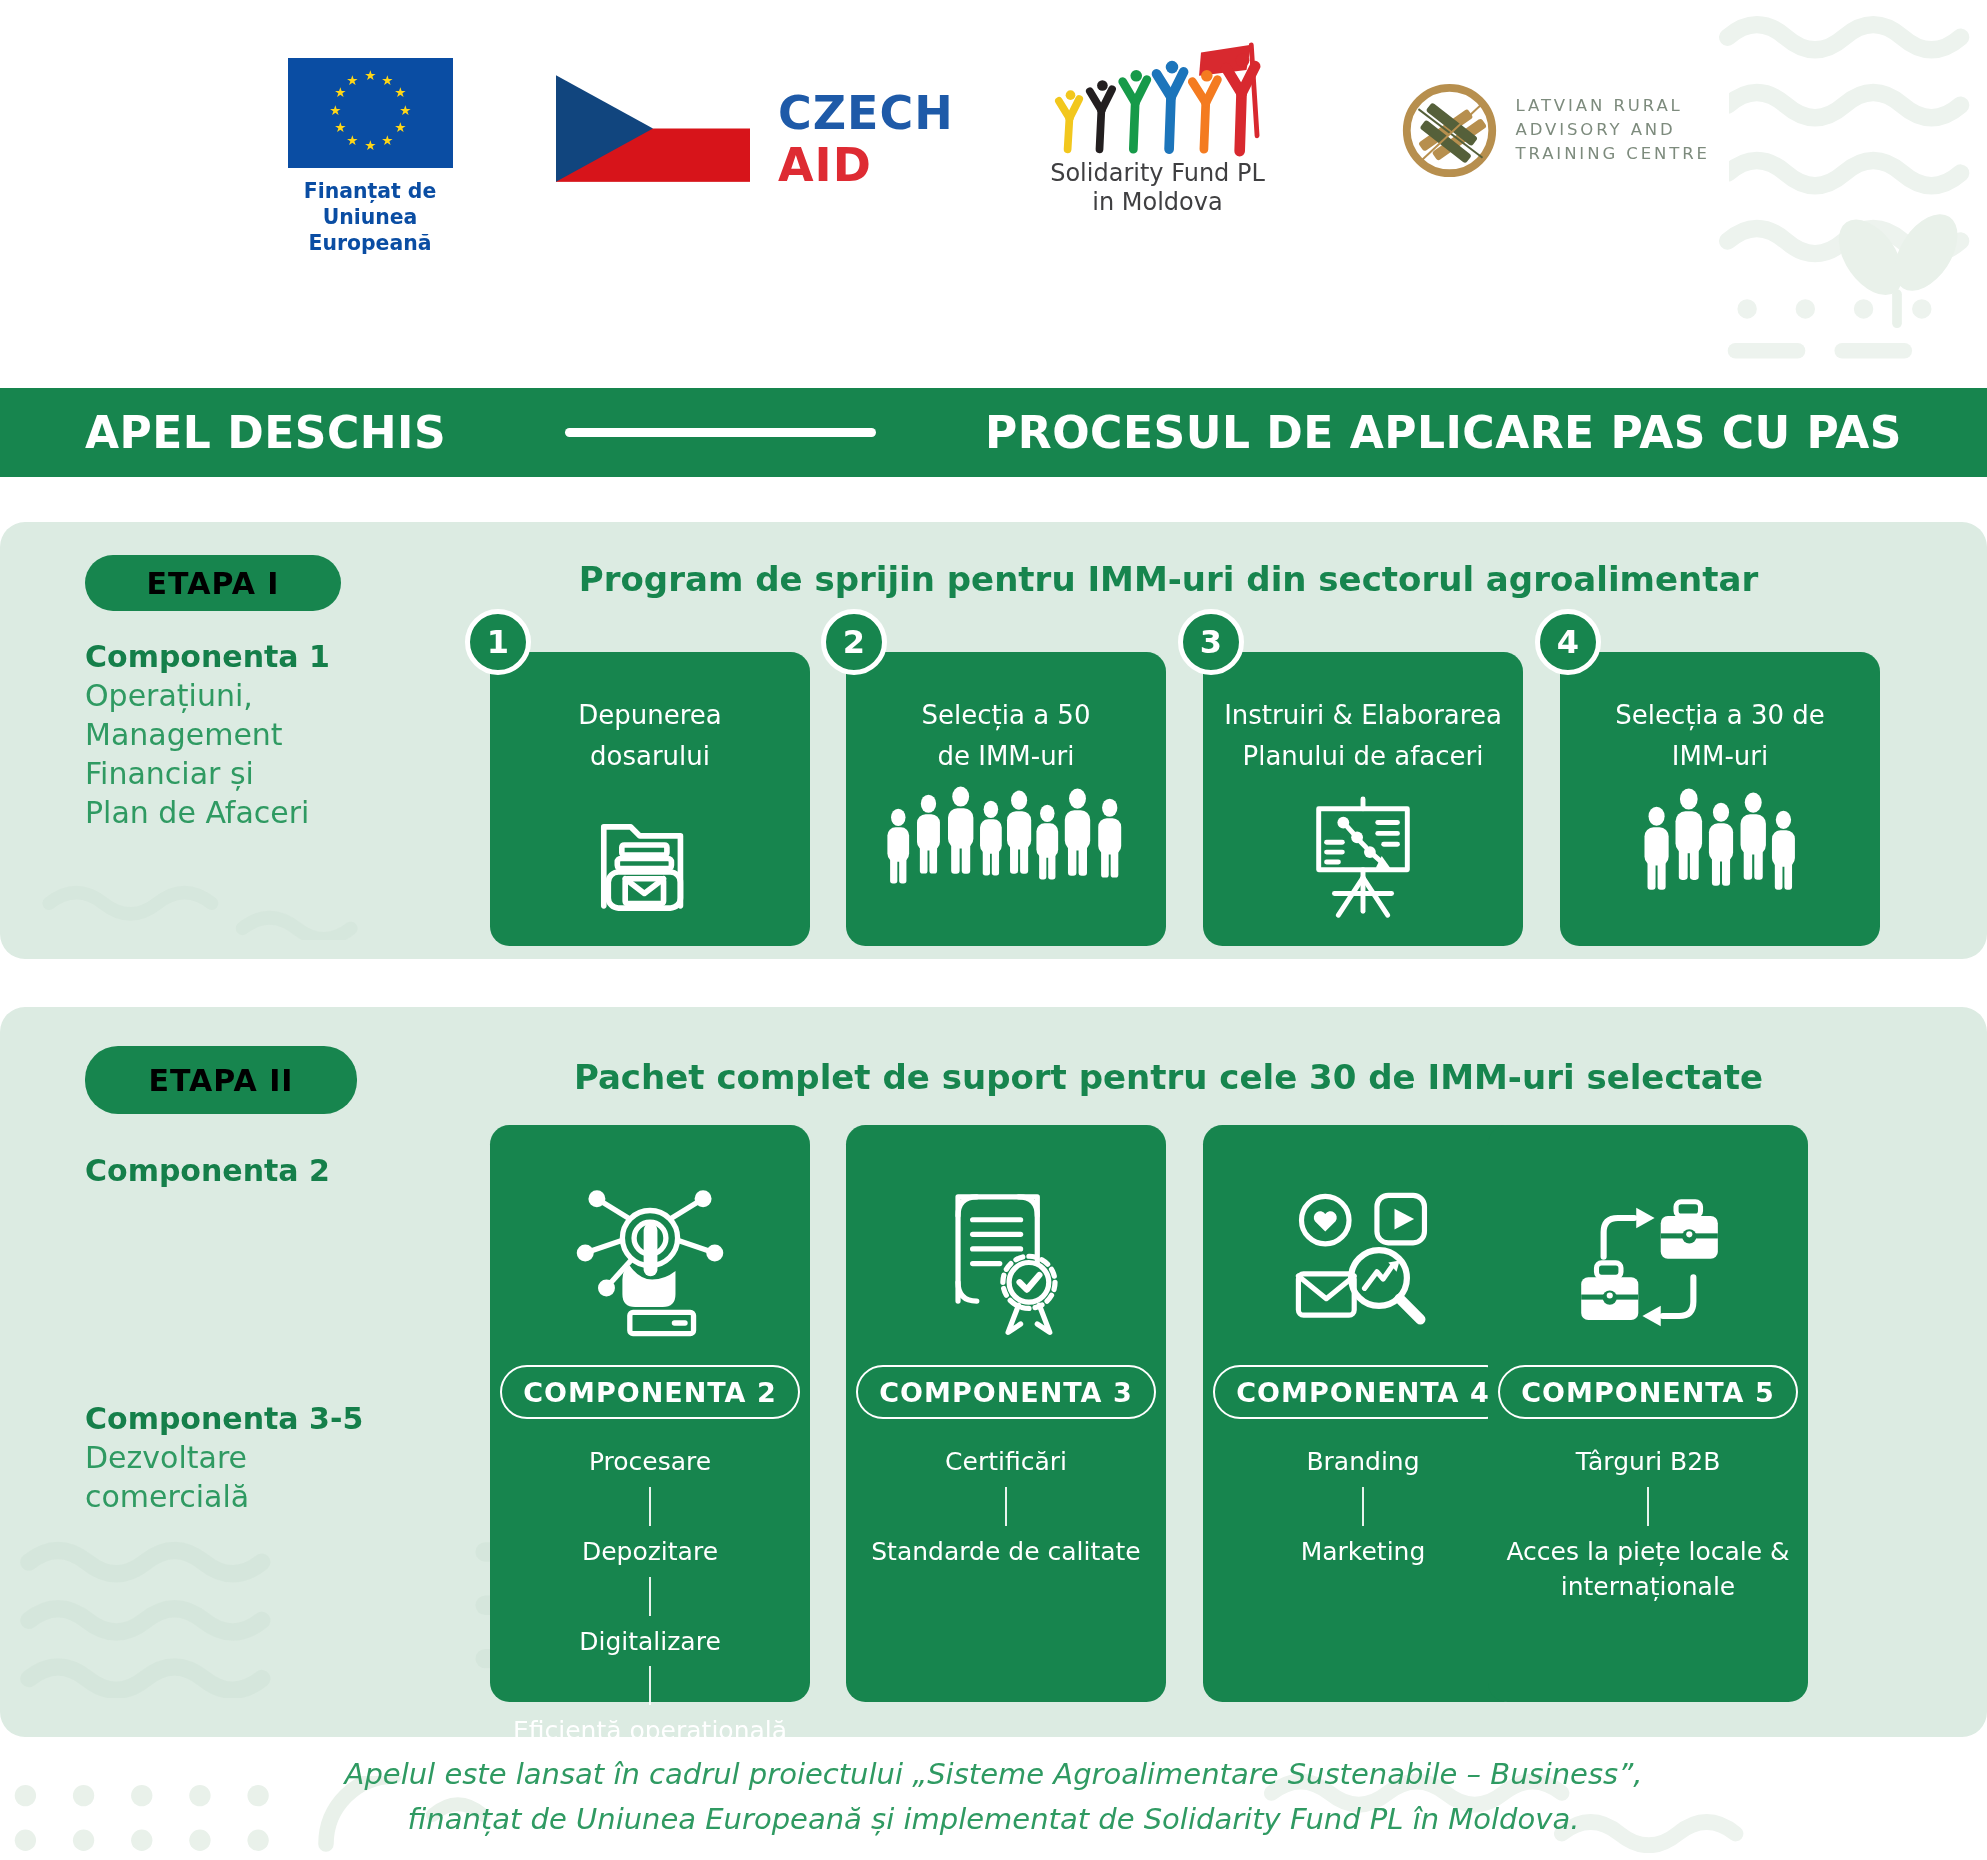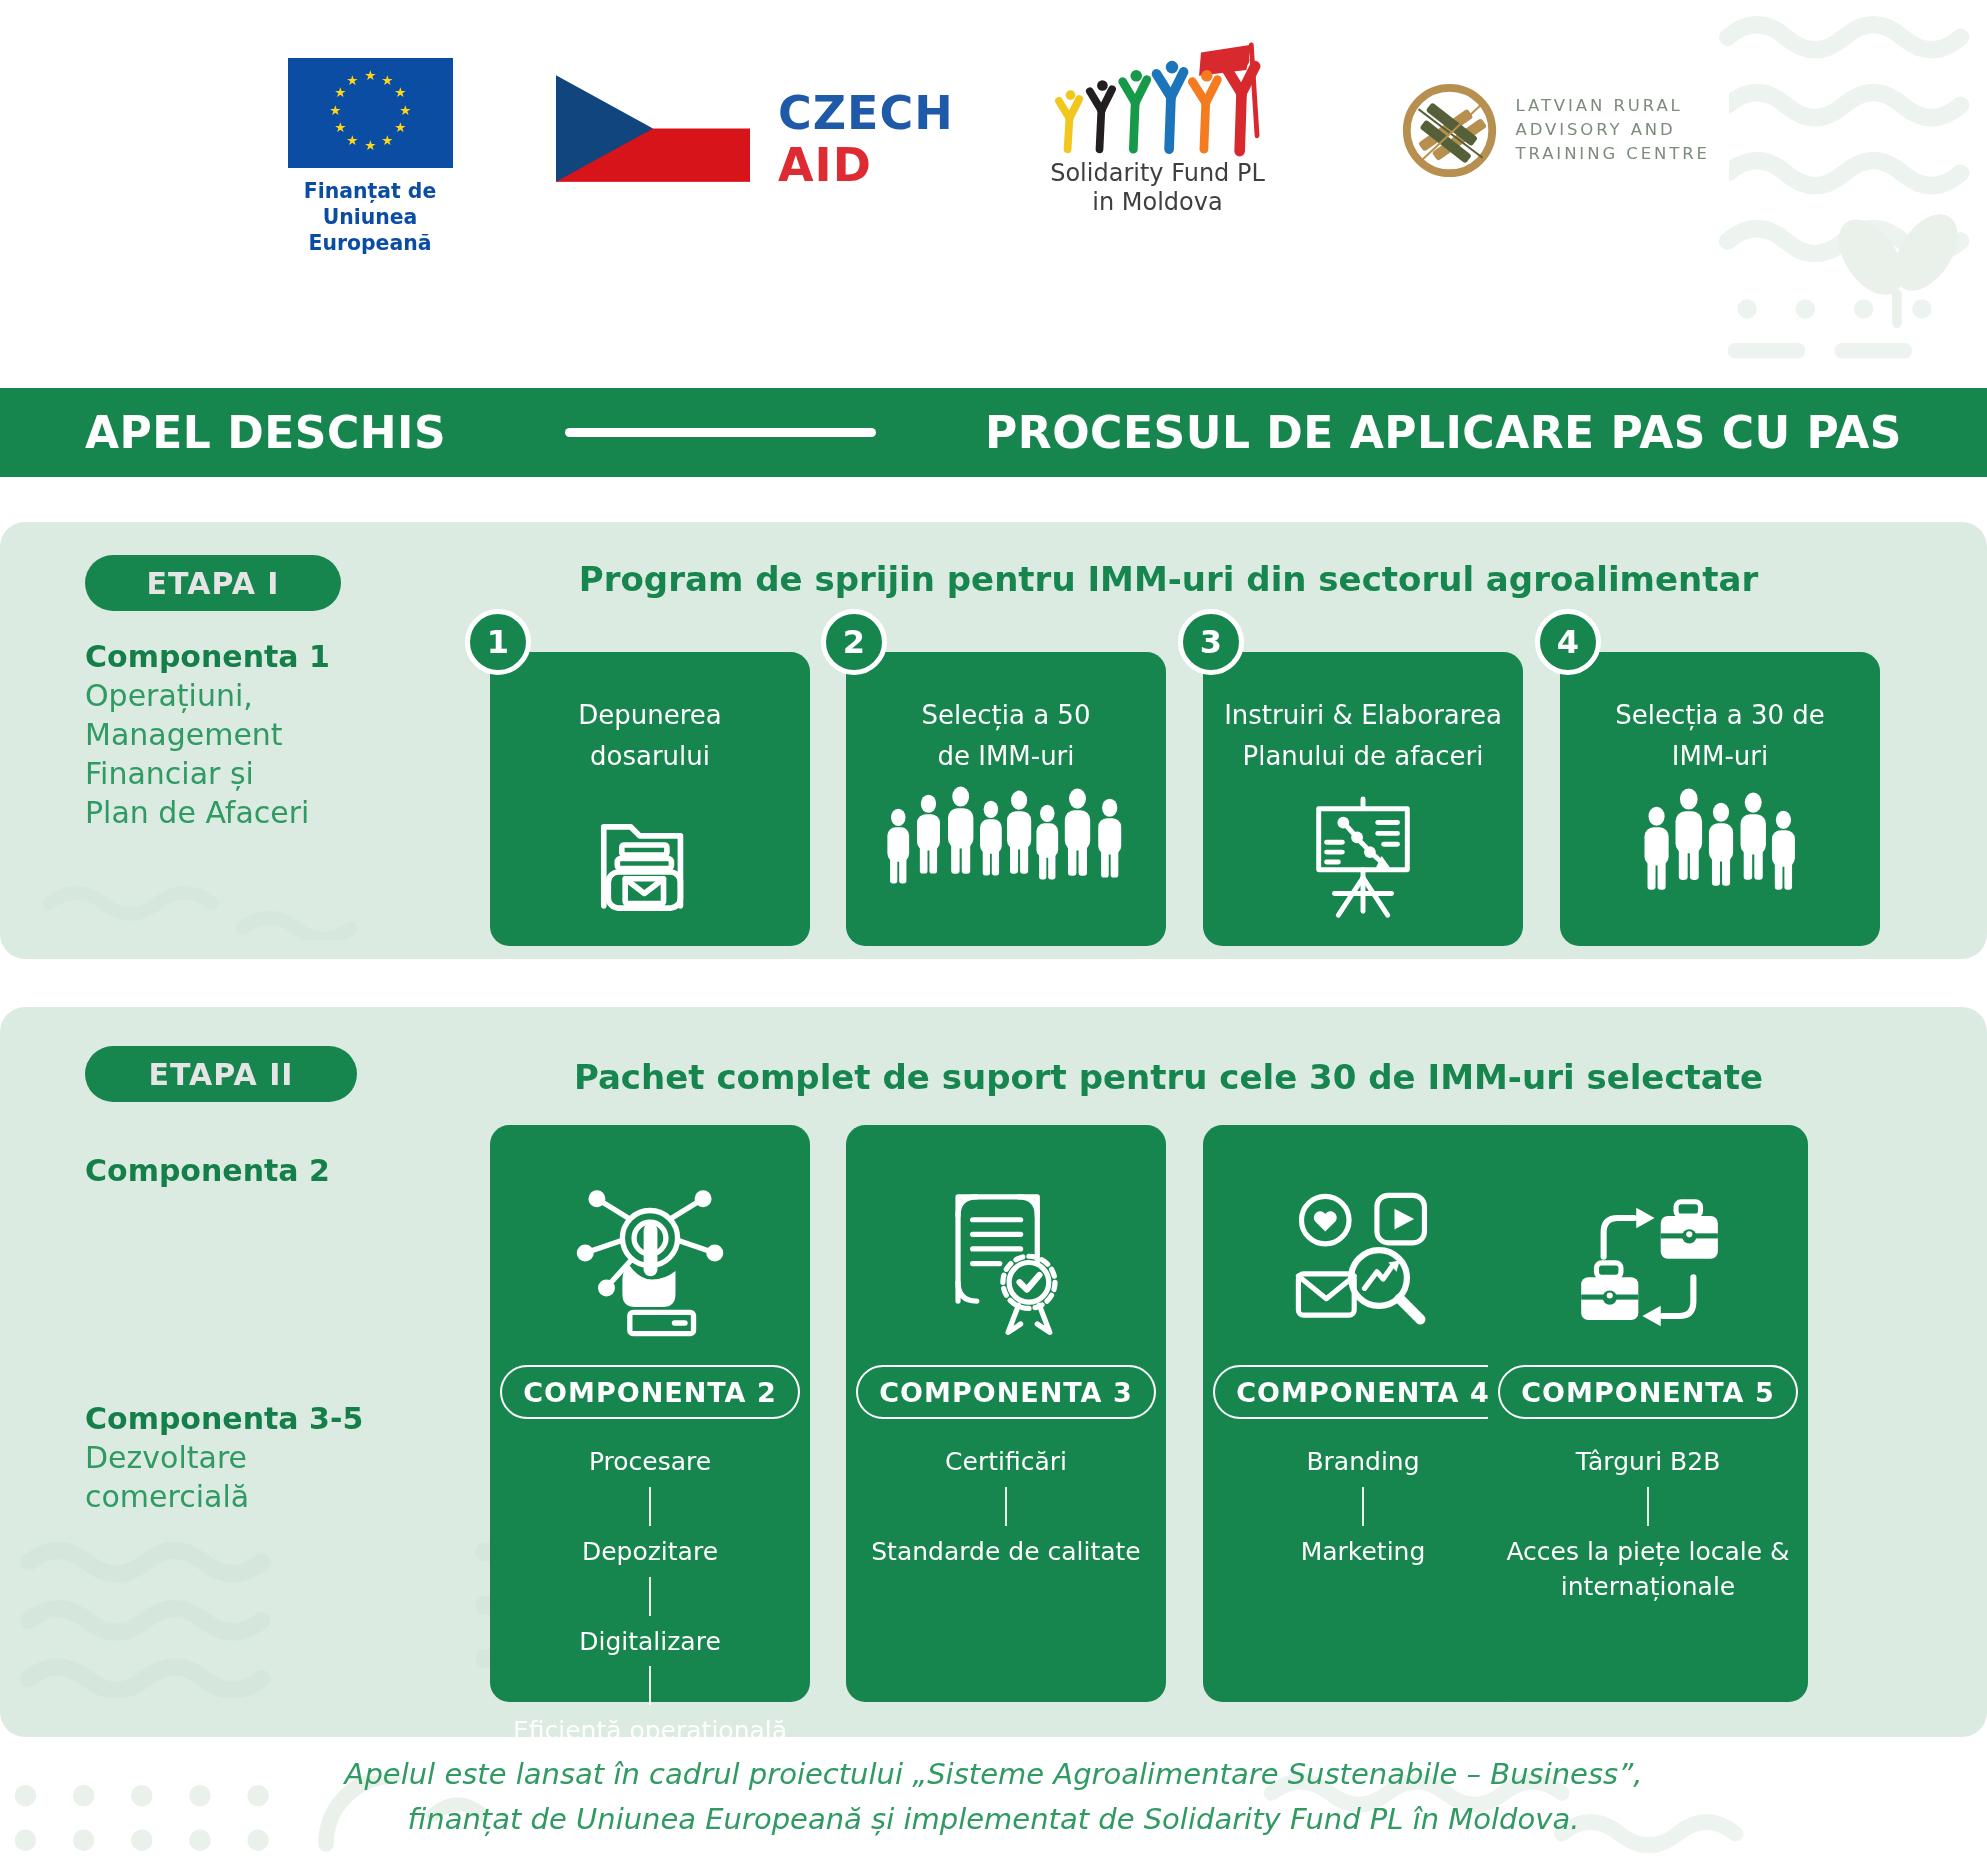--- a/index.html
+++ b/index.html
@@ -32,25 +32,25 @@
   .banner{position:absolute;left:0;top:388px;width:1987px;height:89px;background:#17854E;
     display:flex;align-items:center;justify-content:space-between;z-index:1;box-sizing:border-box;
     padding:0 85px;}
   .banner-left,.banner-right{color:#fff;font-weight:bold;font-size:44px;letter-spacing:0.5px;}
   .banner-line{flex:0 0 311px;height:8.7px;background:#fff;border-radius:4.9px;margin:0 45px 0 54px;}
 
   
   .section{position:absolute;left:0;width:1987px;background:#DCEBE2;border-radius:25px;z-index:1;}
   .section1{top:522px;height:437px;}
   .section2{top:1007px;height:730px;}
-  .stage-badge{position:absolute;background:#17854E;color:#e5e5e5;font-weight:bold;
+  .stage-badge{position:absolute;background:#17854E;color:#000000;font-weight:bold;
     display:flex;align-items:center;justify-content:center;border-radius:33px;
     font-size:30px;letter-spacing:1px;z-index:2;}
   .badge1{left:85px;top:33px;width:256px;height:56px;}
-  .badge2{left:85px;top:39px;width:272px;height:56px;}
+  .badge2{left:85px;top:39px;width:272px;height:68px;}
   .section-heading{position:absolute;left:408px;right:58px;text-align:center;
     color:#17854E;font-weight:bold;font-size:34px;z-index:2;}
   .heading1{top:37px;}
   .heading2{top:50px;}
   .sidebar{position:absolute;left:85px;z-index:2;}
   .sidebar .sb-title{color:#157F4A;font-weight:bold;font-size:30px;line-height:39px;}
   .sidebar .sb-lines{color:#2F9A62;font-size:30px;line-height:39px;white-space:pre-line;}
   .sb1{top:115px;}
   .sb2a{top:144px;}
   .sb2b{top:392px;}

